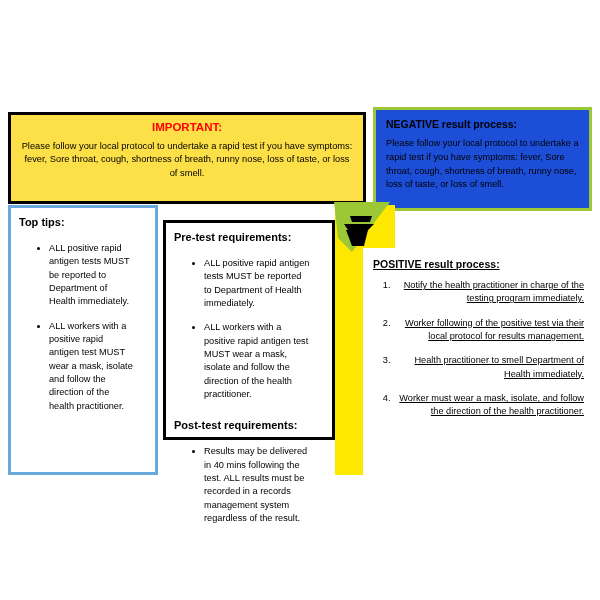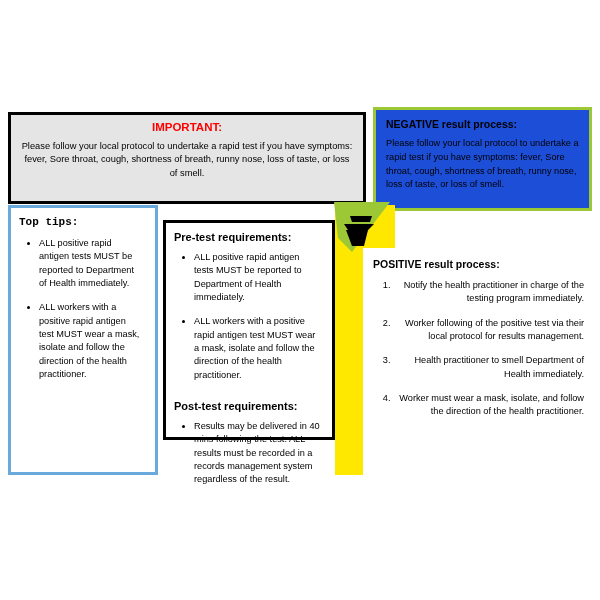--- a/index.html
+++ b/index.html
@@ -25,21 +25,21 @@
     position: absolute;
     left: 8px;
     top: 112px;
     width: 358px;
     height: 92px;
     background: #000000;
     box-sizing: border-box;
     padding: 3px;
   }
   .panel-important .inner {
-    background: #e5e5e5;
+    background: #fde047;
     width: 100%;
     height: 100%;
     box-sizing: border-box;
     padding: 6px 10px 4px 10px;
     text-align: center;
   }
   .important-title {
     color: #ff0000;
     font-weight: bold;
     font-size: 11.5px;
@@ -98,21 +98,20 @@
     width: 100%;
     height: 100%;
     box-sizing: border-box;
     padding: 8px 8px 8px 8px;
   }
   .tips-title {
     font-weight: bold;
     font-size: 11px;
     color: #000000;
     margin-bottom: 9px;
-    font-family: Liberation Mono, monospace;
   }
 
   
   .panel-pretest {
     position: absolute;
     left: 163px;
     top: 220px;
     width: 172px;
     height: 220px;
     background: #000000;
@@ -149,38 +148,39 @@
   
   .panel-positive {
     position: absolute;
     left: 363px;
     top: 248px;
     width: 229px;
     height: 232px;
     background: #ff0000;
     box-sizing: border-box;
     padding: 0;
+    text-decoration: underline;
   }
   .panel-positive .inner {
     background: #ffffff;
     width: 100%;
     height: 100%;
     box-sizing: border-box;
     padding: 10px 8px 8px 10px;
   }
   .pos-title {
     font-weight: bold;
     font-size: 10.5px;
     color: #000000;
     margin-bottom: 9px;
   }
 
   
   ul.bullets {
-    margin: 4px;
+    margin: 14px;
     padding-left: 16px;
     list-style-type: disc;
   }
   ul.bullets li {
     font-size: 9.2px;
     line-height: 1.45;
     color: #000000;
     margin-bottom: 11px;
   }
   ul.bullets li:last-child { margin-bottom: 0; }

